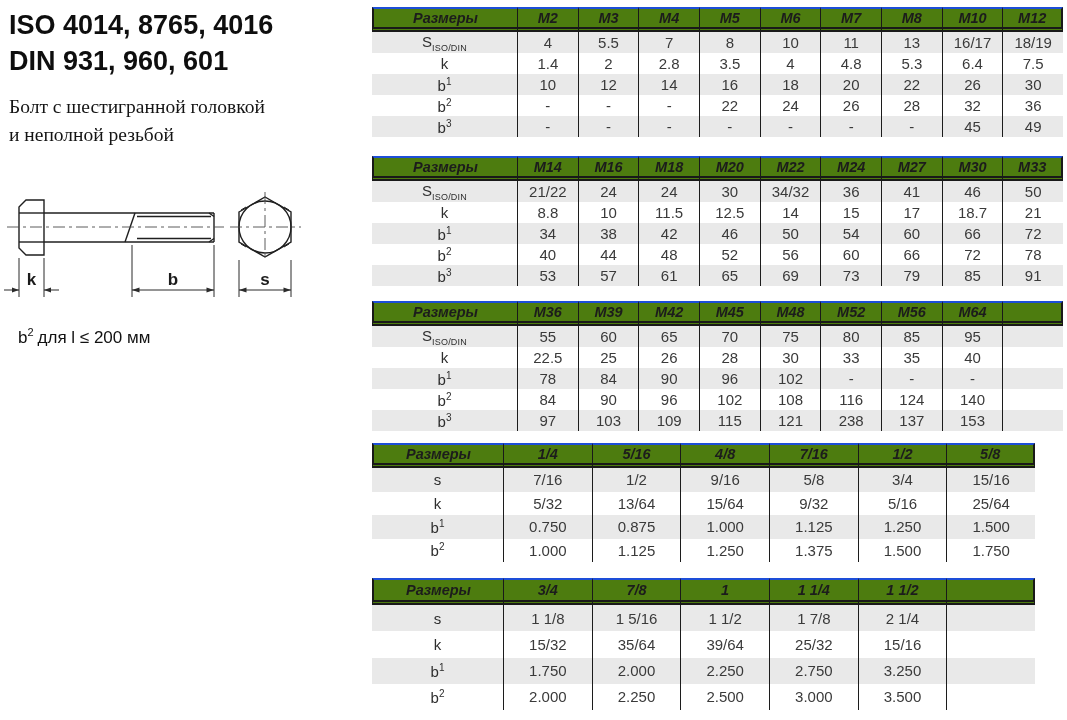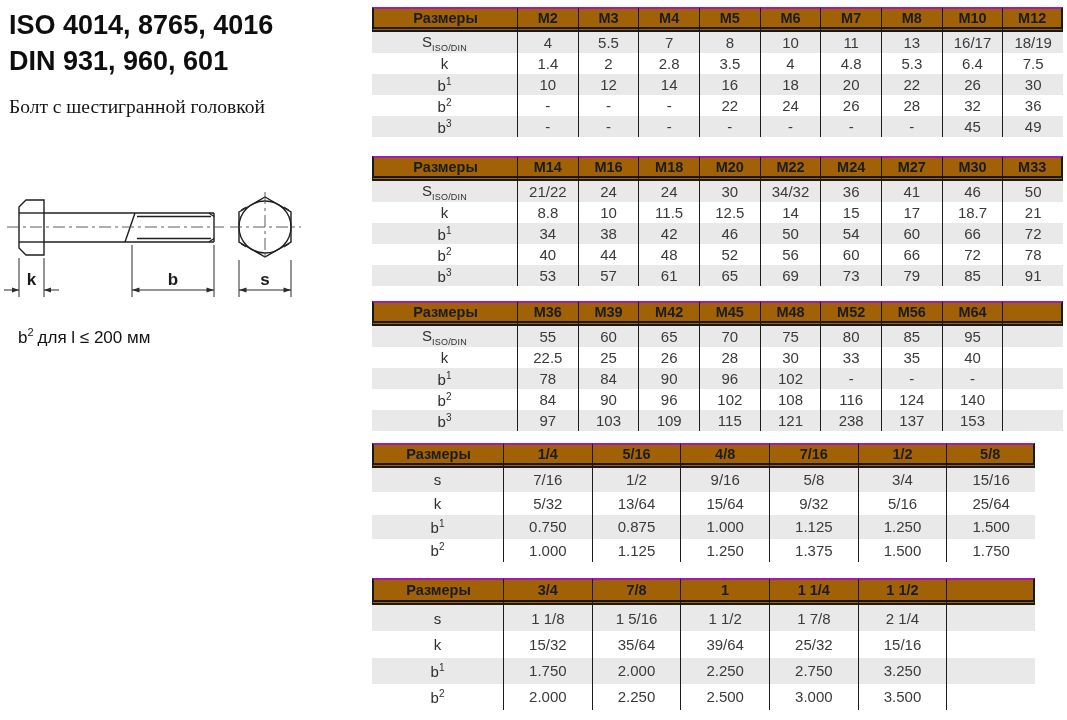--- a/index.html
+++ b/index.html
@@ -26,22 +26,22 @@
   
   .dim-table { position:absolute; left:372px; display:grid; color:#333; }
   .t1,.t2,.t3 { width:691px; grid-template-columns:145px repeat(9,1fr); --hh:25px; --rh:21px; }
   .t1 { top:7px; } .t2 { top:156px; } .t3 { top:301px; }
   .t4,.t5 { width:663px; grid-template-columns:131px repeat(6,1fr); }
   .t4 { top:443px; --hh:25px; --rh:23.5px; }
   .t5 { top:578px; --hh:27px; --rh:26.25px; }
 
   .cell { display:flex; align-items:center; justify-content:center; box-sizing:border-box; white-space:nowrap; }
   .hc {
-    height:var(--hh); background:#a16207; font-weight:700; font-size:14.5px; color:#1c1c1c;
-    border-top:2px solid #a21caf; border-bottom:5px double #191919;
+    height:var(--hh); background:#4d7c0f; font-weight:700; font-size:14.5px; color:#1c1c1c;
+    border-top:2px solid #1d4ed8; border-bottom:5px double #191919;font-style:italic;
   }
   .hc:not(.c0) { border-left:1.5px solid #191919; }
   .hc.c0 { border-left:2px solid #191919; }
   .hc.cl { border-right:2px solid #191919; }
   .dc { height:var(--rh); font-size:15px; color:#3a3a3a; }
   .dc:not(.c0) { border-left:1.5px solid #1c1c1c; }
   .dc.stripe { background:#e9e9e9; }
   .dc.c0 { font-size:15px; color:#2e2e2e;text-align:center; }
   .lbl sub { font-size:9px; letter-spacing:0.2px; }
   .lbl sup { font-size:10px; }
@@ -51,20 +51,21 @@
 
 <div class="page">
 
   <header class="title-block">
     <div class="title">
       <div>ISO 4014, 8765, 4016</div>
       <div>DIN 931, 960, 601</div>
     </div>
     <div class="subtitle">
       <div>Болт с шестигранной головкой</div>
+      <div>и неполной резьбой</div>
     </div>
   </header>
 
   <svg class="drawing" width="320" height="128" viewBox="0 0 320 128">
 
     <g stroke="#1f1f1f" stroke-width="1.4" fill="none">
 
       <path d="M17,23 L24,16 L42,16 L42,71 L24,71 L17,64 Z"></path>
       <line x1="17" y1="29" x2="42" y2="29"></line>
       <line x1="17" y1="58" x2="42" y2="58"></line>

